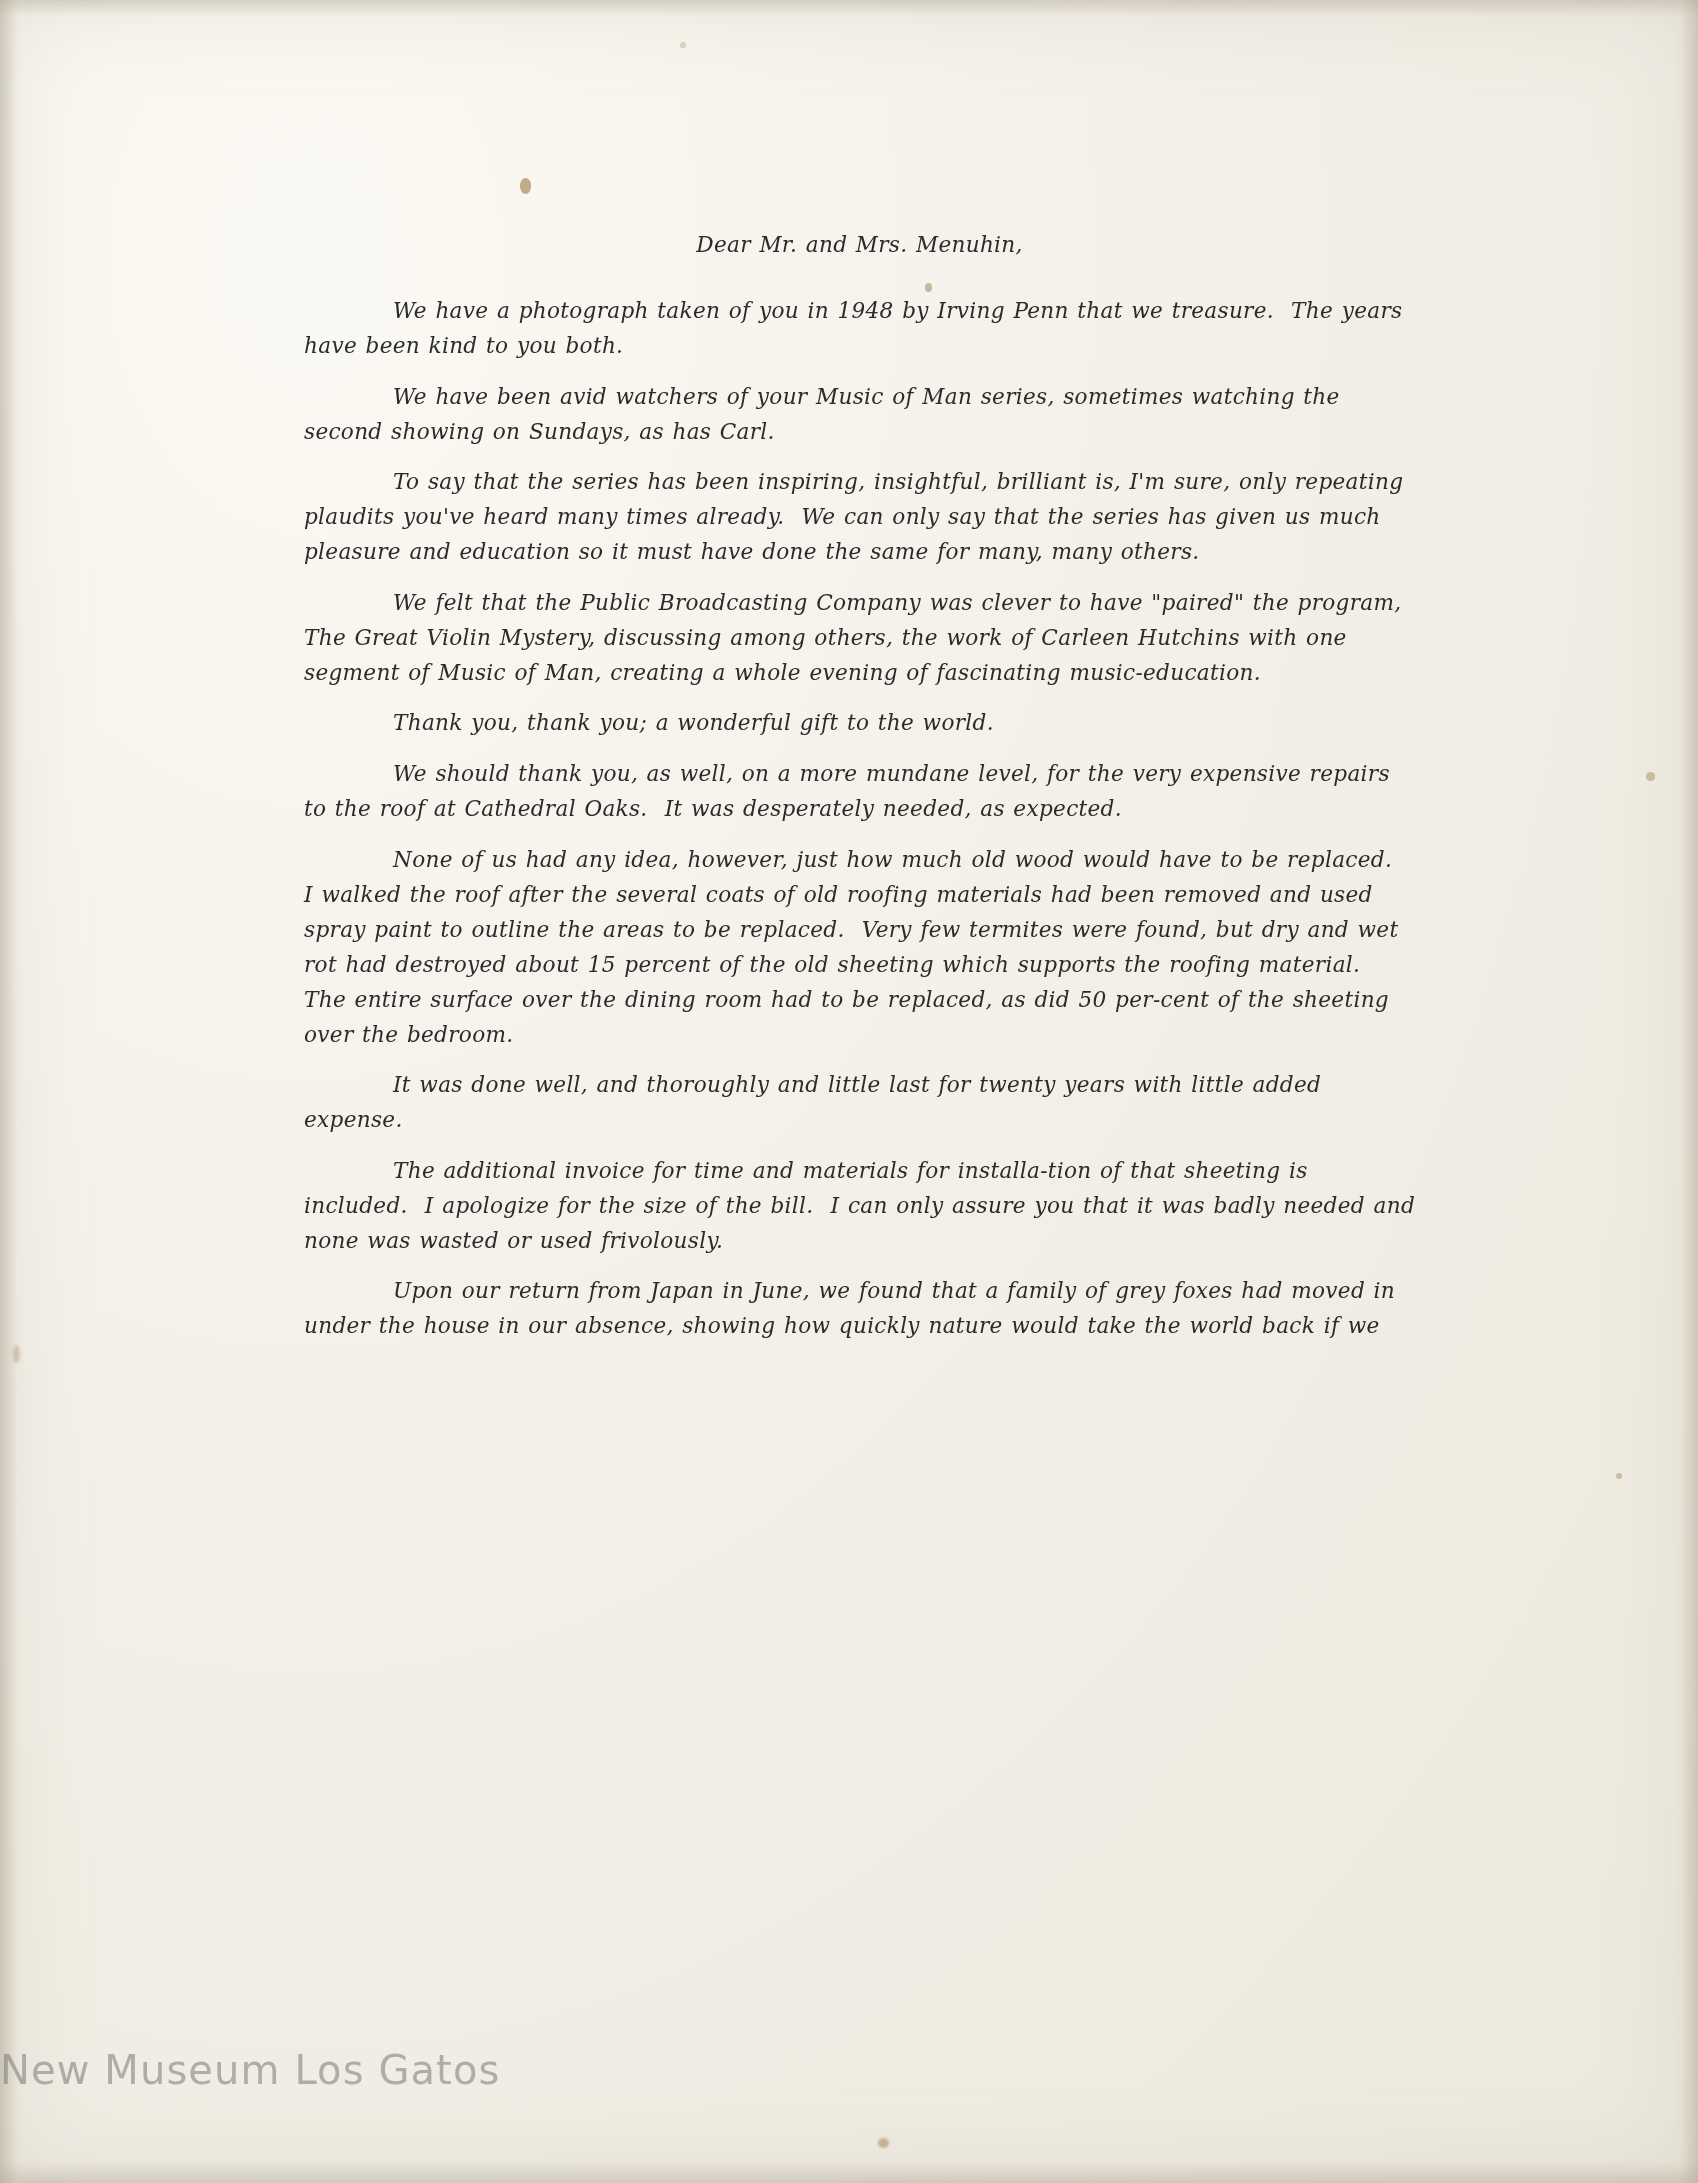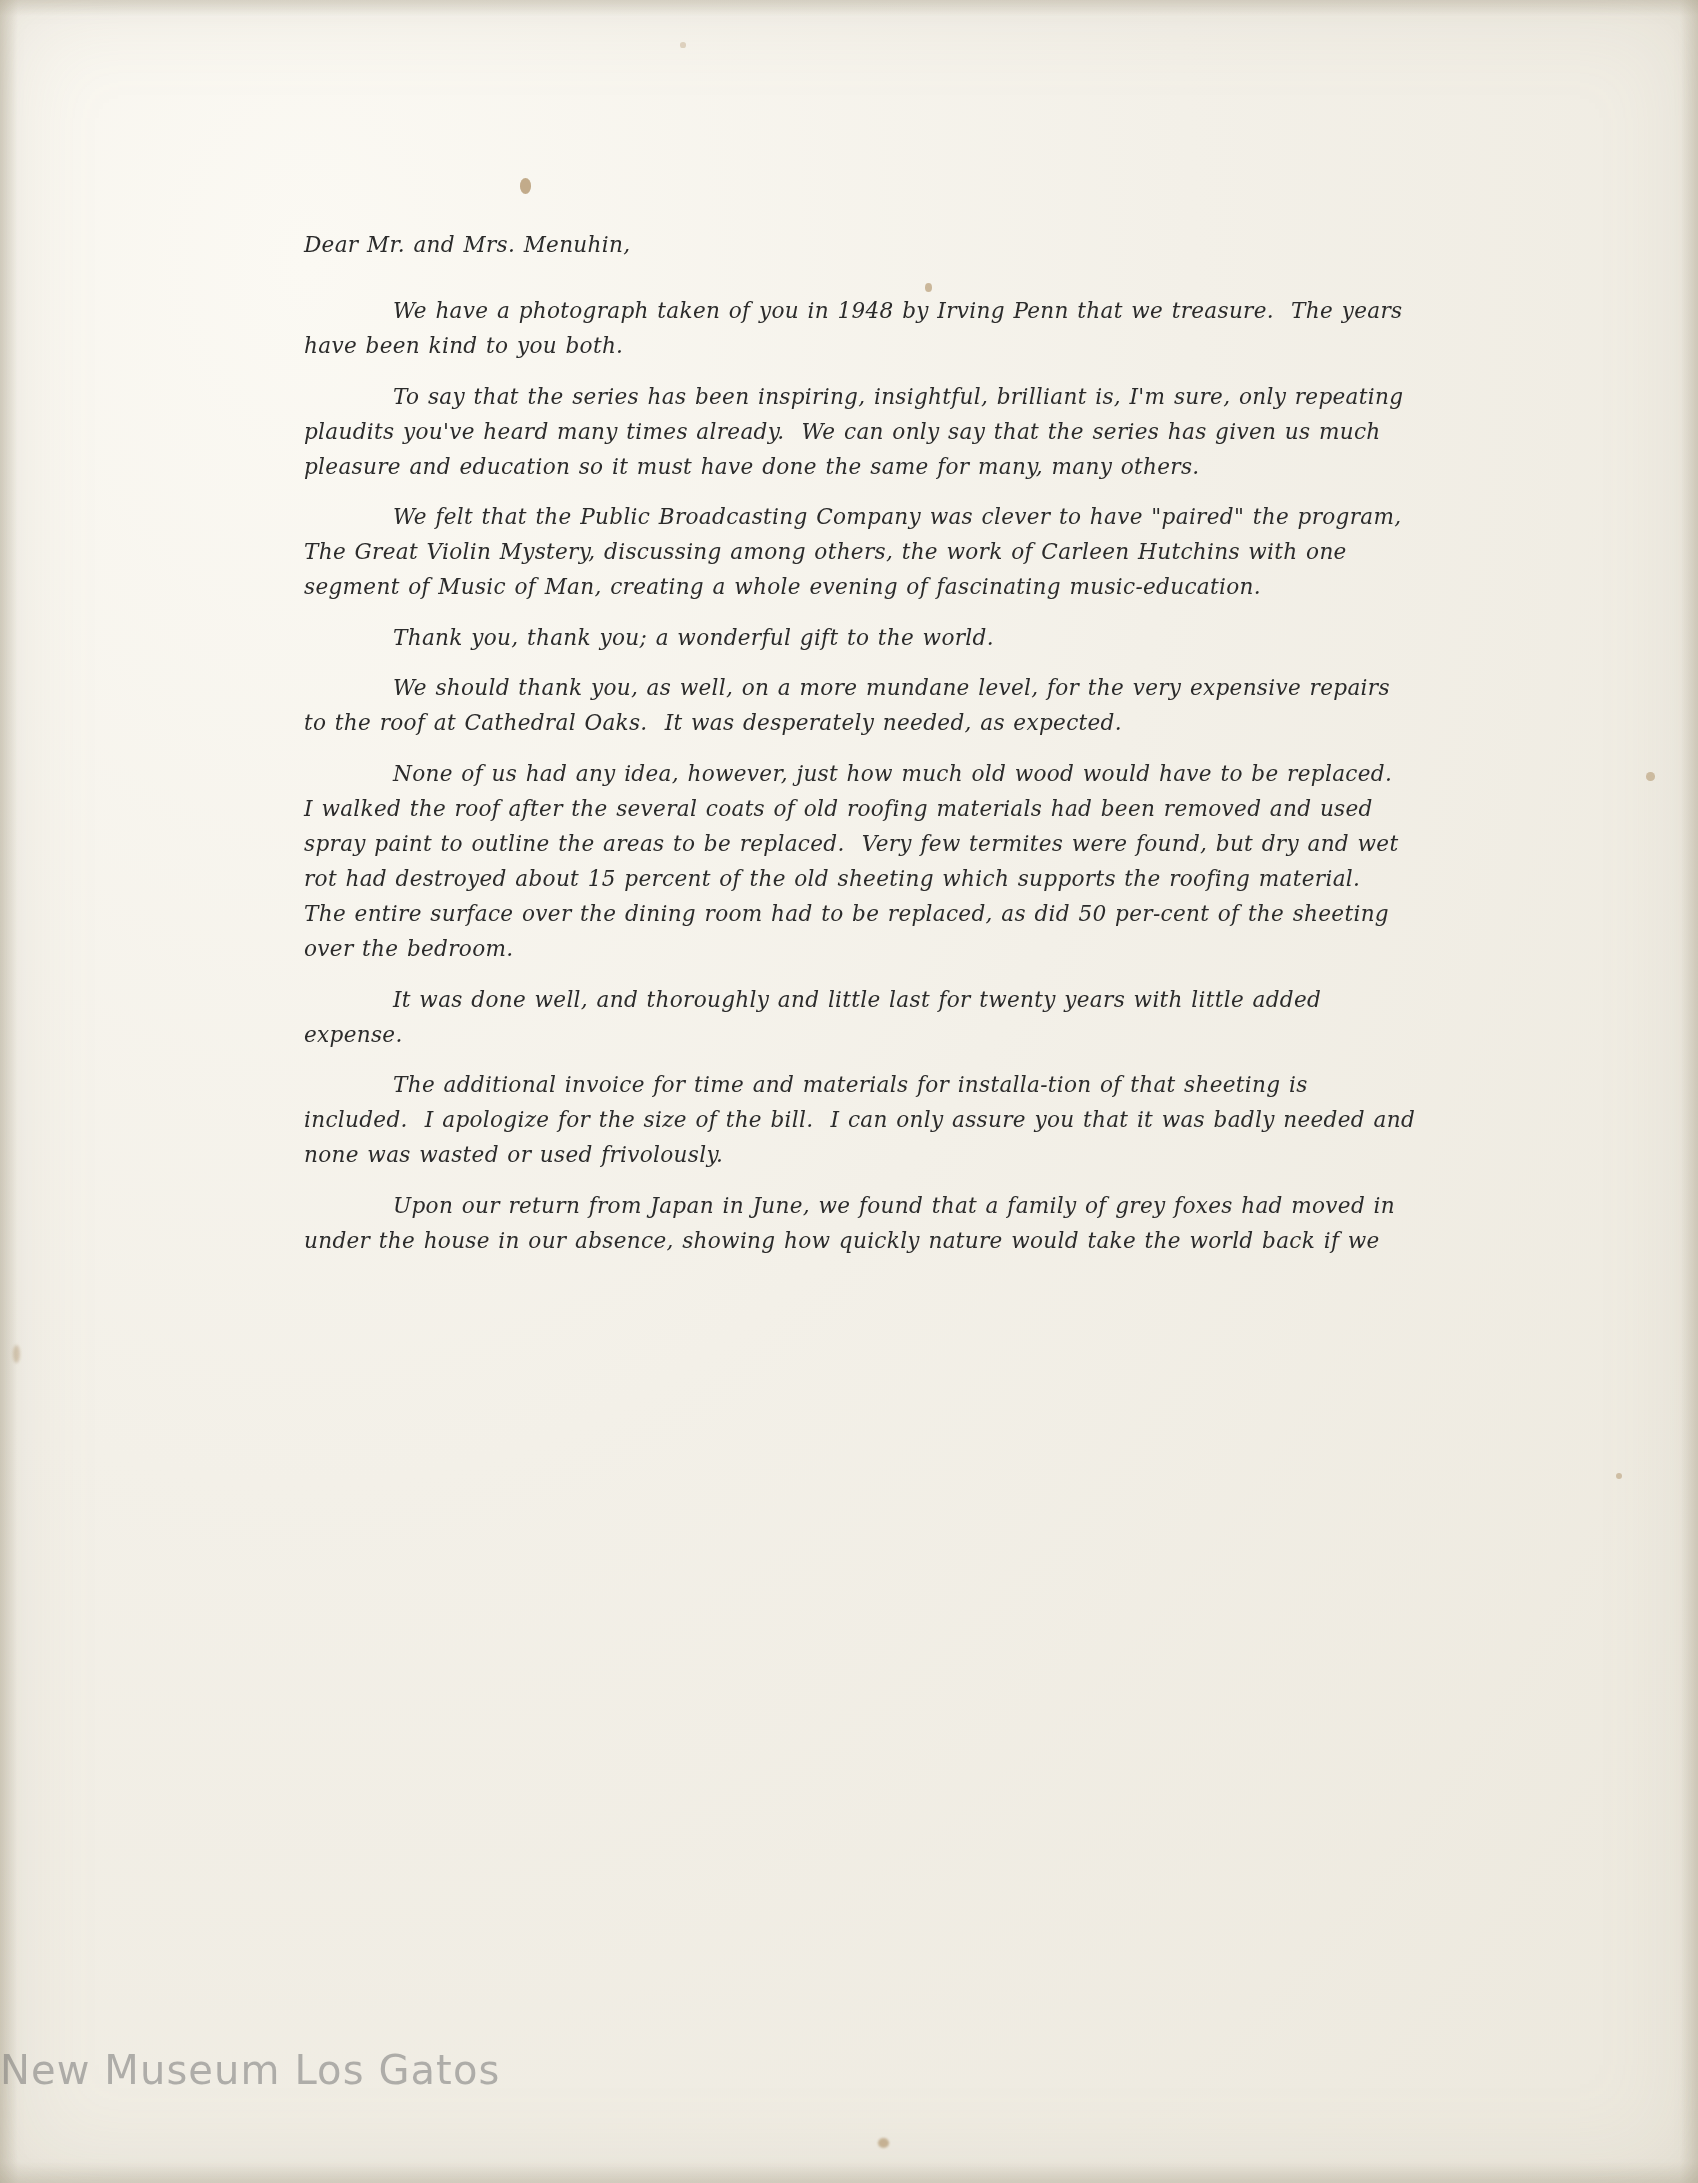--- a/index.html
+++ b/index.html
@@ -68,20 +68,21 @@
     font-family: "DejaVu Serif", serif;
     font-style: italic;
     font-size: 21.6px;
     line-height: 35px;
     letter-spacing: 0.3px;
     word-spacing: 1.4px;
   }
   #letter .salutation {
     margin: 0 0 31px 0;
     white-space: pre-wrap;
+    text-align: center;
   }
   #letter p.para {
     margin: 0 0 15.6px 0;
     text-indent: 89px;
     white-space: pre-wrap;
   }
   #letter p.para.last {
     margin-bottom: 0;
   }
 
@@ -115,20 +116,21 @@
   <div class="spot" style="left:1616px;top:1473px; width:6.4px;  height:6.4px;  background:rgba(150,110,55,0.35); filter:blur(0.7px);"></div>
   <div class="spot" style="left:878px;top:2138px; width:11.3px; height:10px; background:rgba(150,110,55,0.45); filter:blur(1.1px);"></div>
   <div class="spot" style="left:12.7px;  top:1345px; width:7px; height:18.4px; background:rgba(150,110,55,0.30); filter:blur(1.4px);"></div>
   <div class="spot" style="left:680px; top:42px;   width:5.7px;  height:5.7px;  background:rgba(150,110,55,0.25); filter:blur(0.7px);"></div>
 
   <div id="letter">
 
     <div class="salutation">Dear Mr. and Mrs. Menuhin,</div>
 
     <p class="para">We have a photograph taken of you in 1948 by Irving Penn that we treasure.  The years have been kind to you both.</p>
+    <p class="para">We have been avid watchers of your Music of Man series, sometimes watching the second showing on Sundays, as has Carl.</p>
     <p class="para">To say that the series has been inspiring, insightful, brilliant is, I'm sure, only repeating plaudits you've heard many times already.  We can only say that the series has given us much pleasure and education so it must have done the same for many, many others.</p>
     <p class="para">We felt that the Public Broadcasting Company was clever to have "paired" the program, The Great Violin Mystery, discussing among others, the work of Carleen Hutchins with one segment of Music of Man, creating a whole evening of fascinating music-education.</p>
     <p class="para">Thank you, thank you; a wonderful gift to the world.</p>
     <p class="para">We should thank you, as well, on a more mundane level, for the very expensive repairs to the roof at Cathedral Oaks.  It was desperately needed, as expected.</p>
     <p class="para">None of us had any idea, however, just how much old wood would have to be replaced.  I walked the roof after the several coats of old roofing materials had been removed and used spray paint to outline the areas to be replaced.  Very few termites were found, but dry and wet rot had destroyed about 15 percent of the old sheeting which supports the roofing material.  The entire surface over the dining room had to be replaced, as did 50 per-cent of the sheeting over the bedroom.</p>
     <p class="para">It was done well, and thoroughly and little last for twenty years with little added expense.</p>
     <p class="para">The additional invoice for time and materials for installa-tion of that sheeting is included.  I apologize for the size of the bill.  I can only assure you that it was badly needed and none was wasted or used frivolously.</p>
     <p class="para last">Upon our return from Japan in June, we found that a family of grey foxes had moved in under the house in our absence, showing how quickly nature would take the world back if we</p>
 
   </div>

